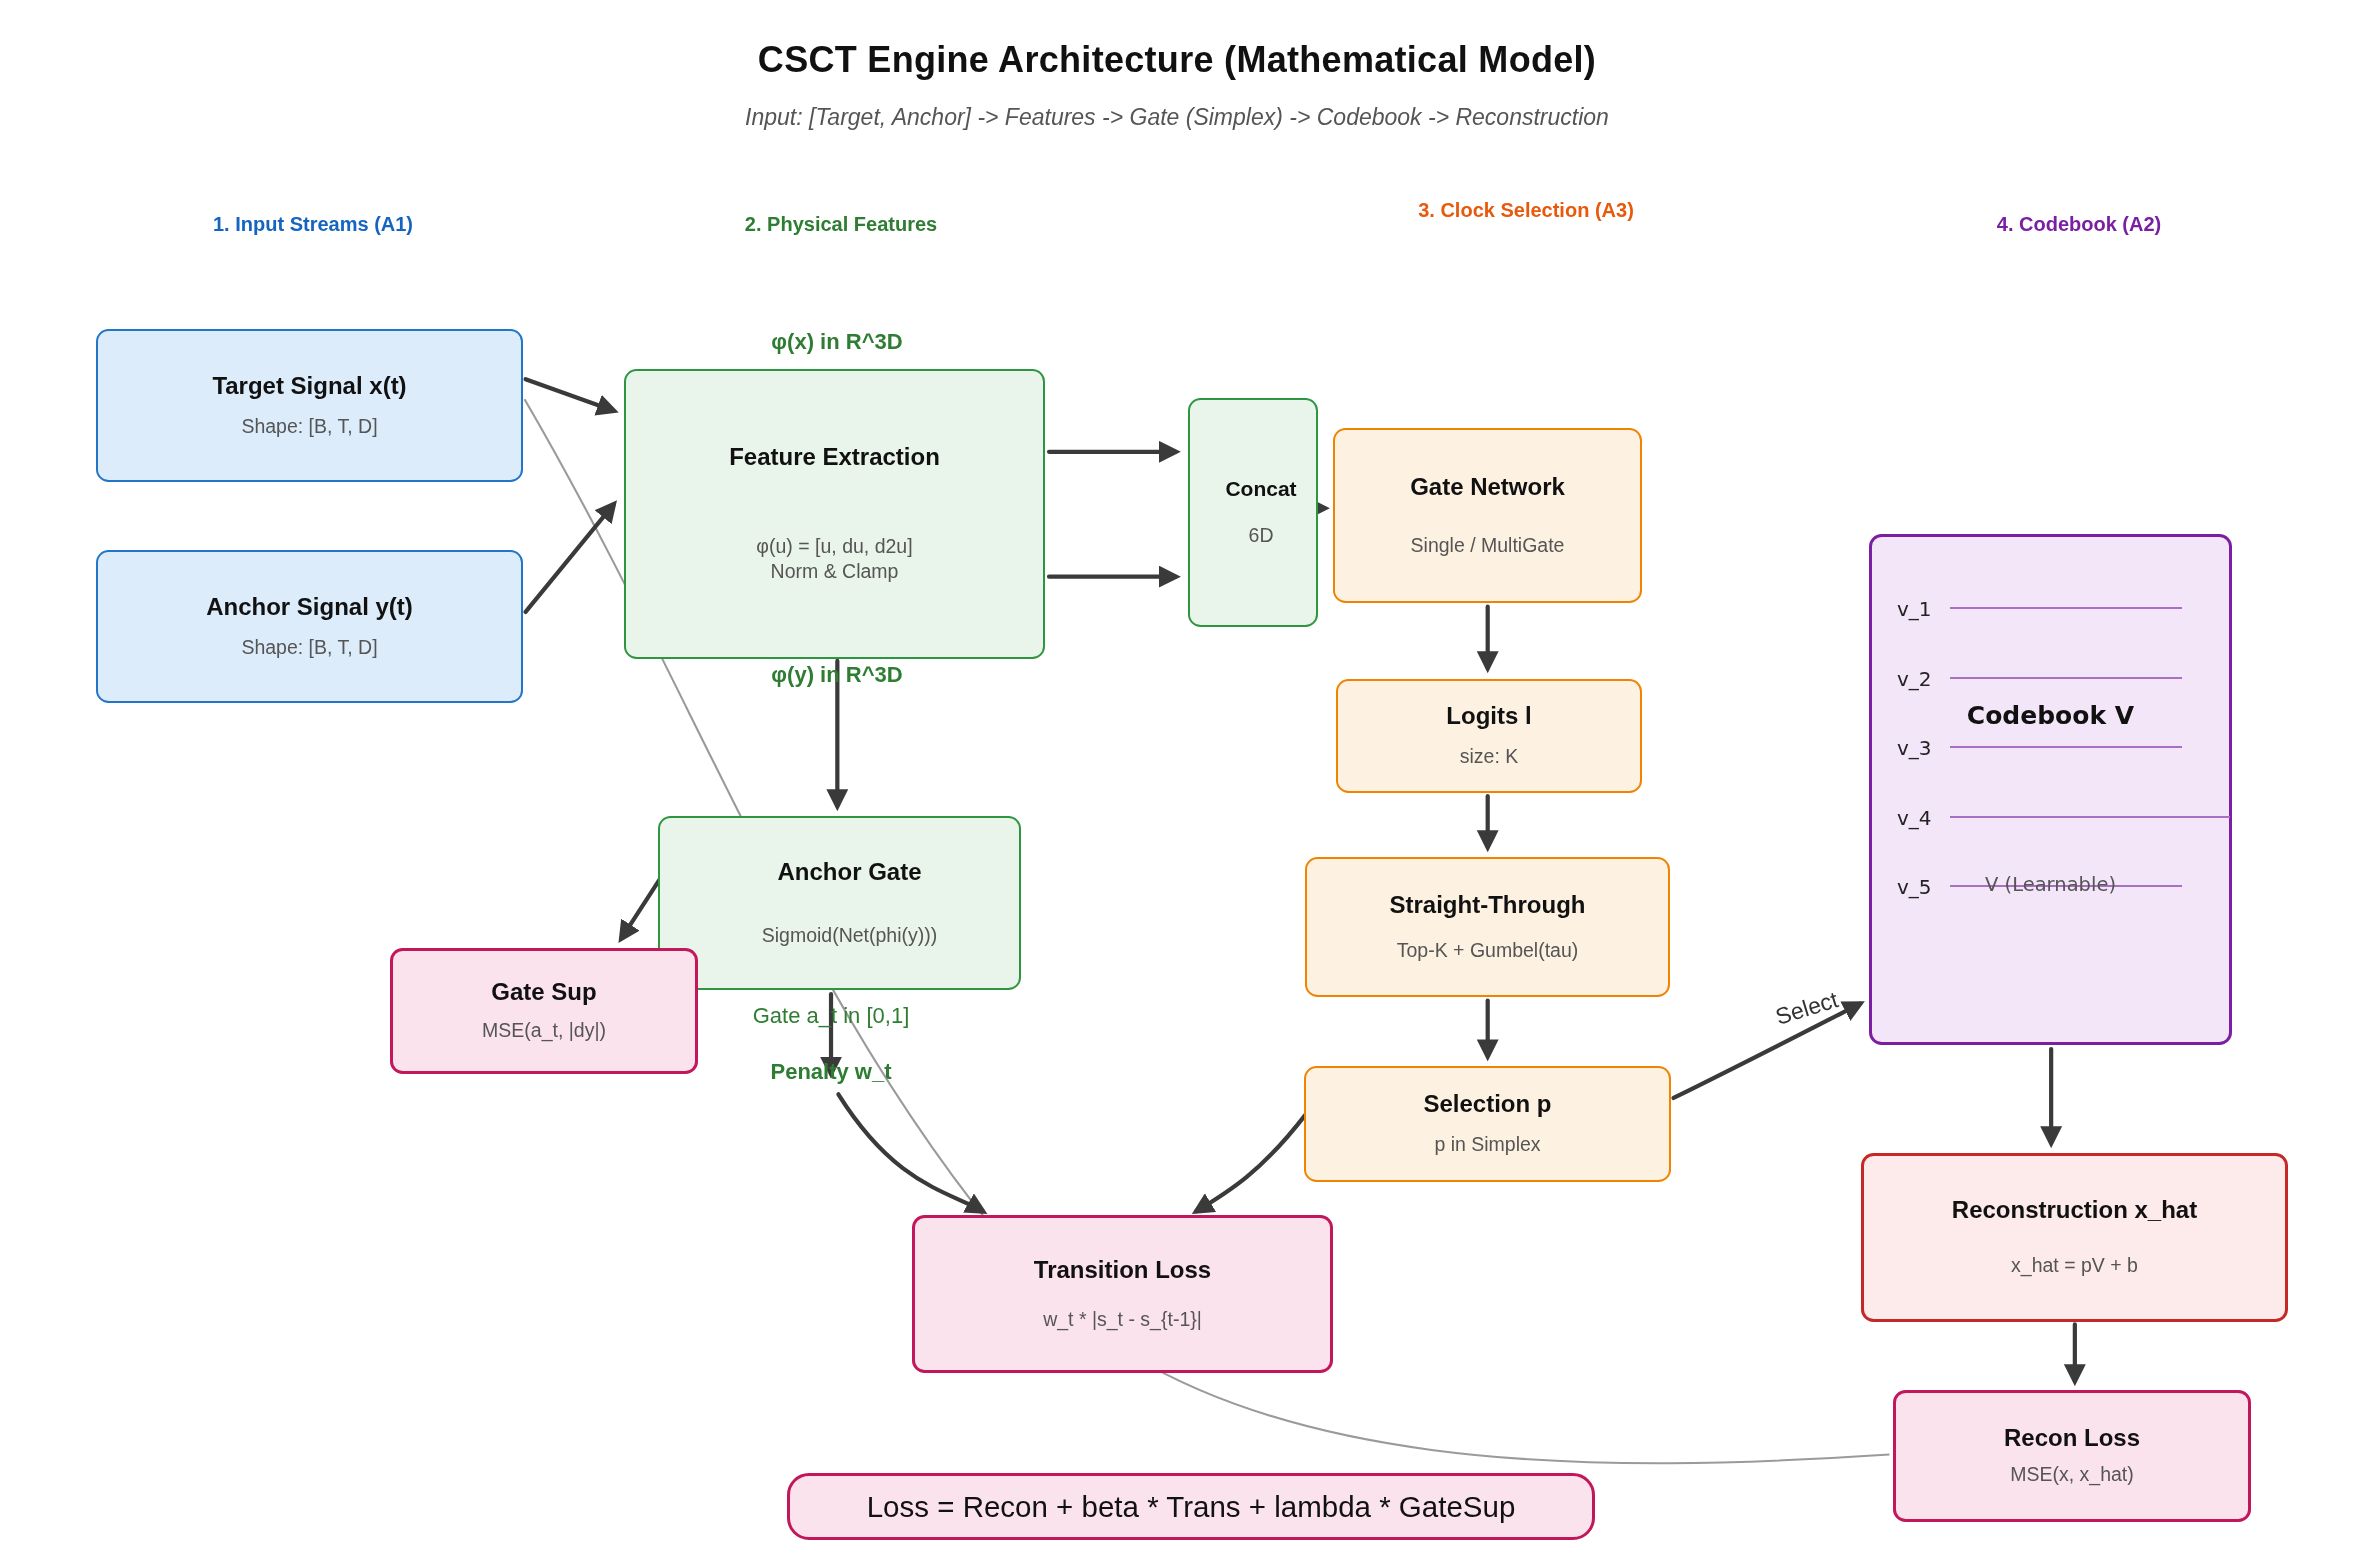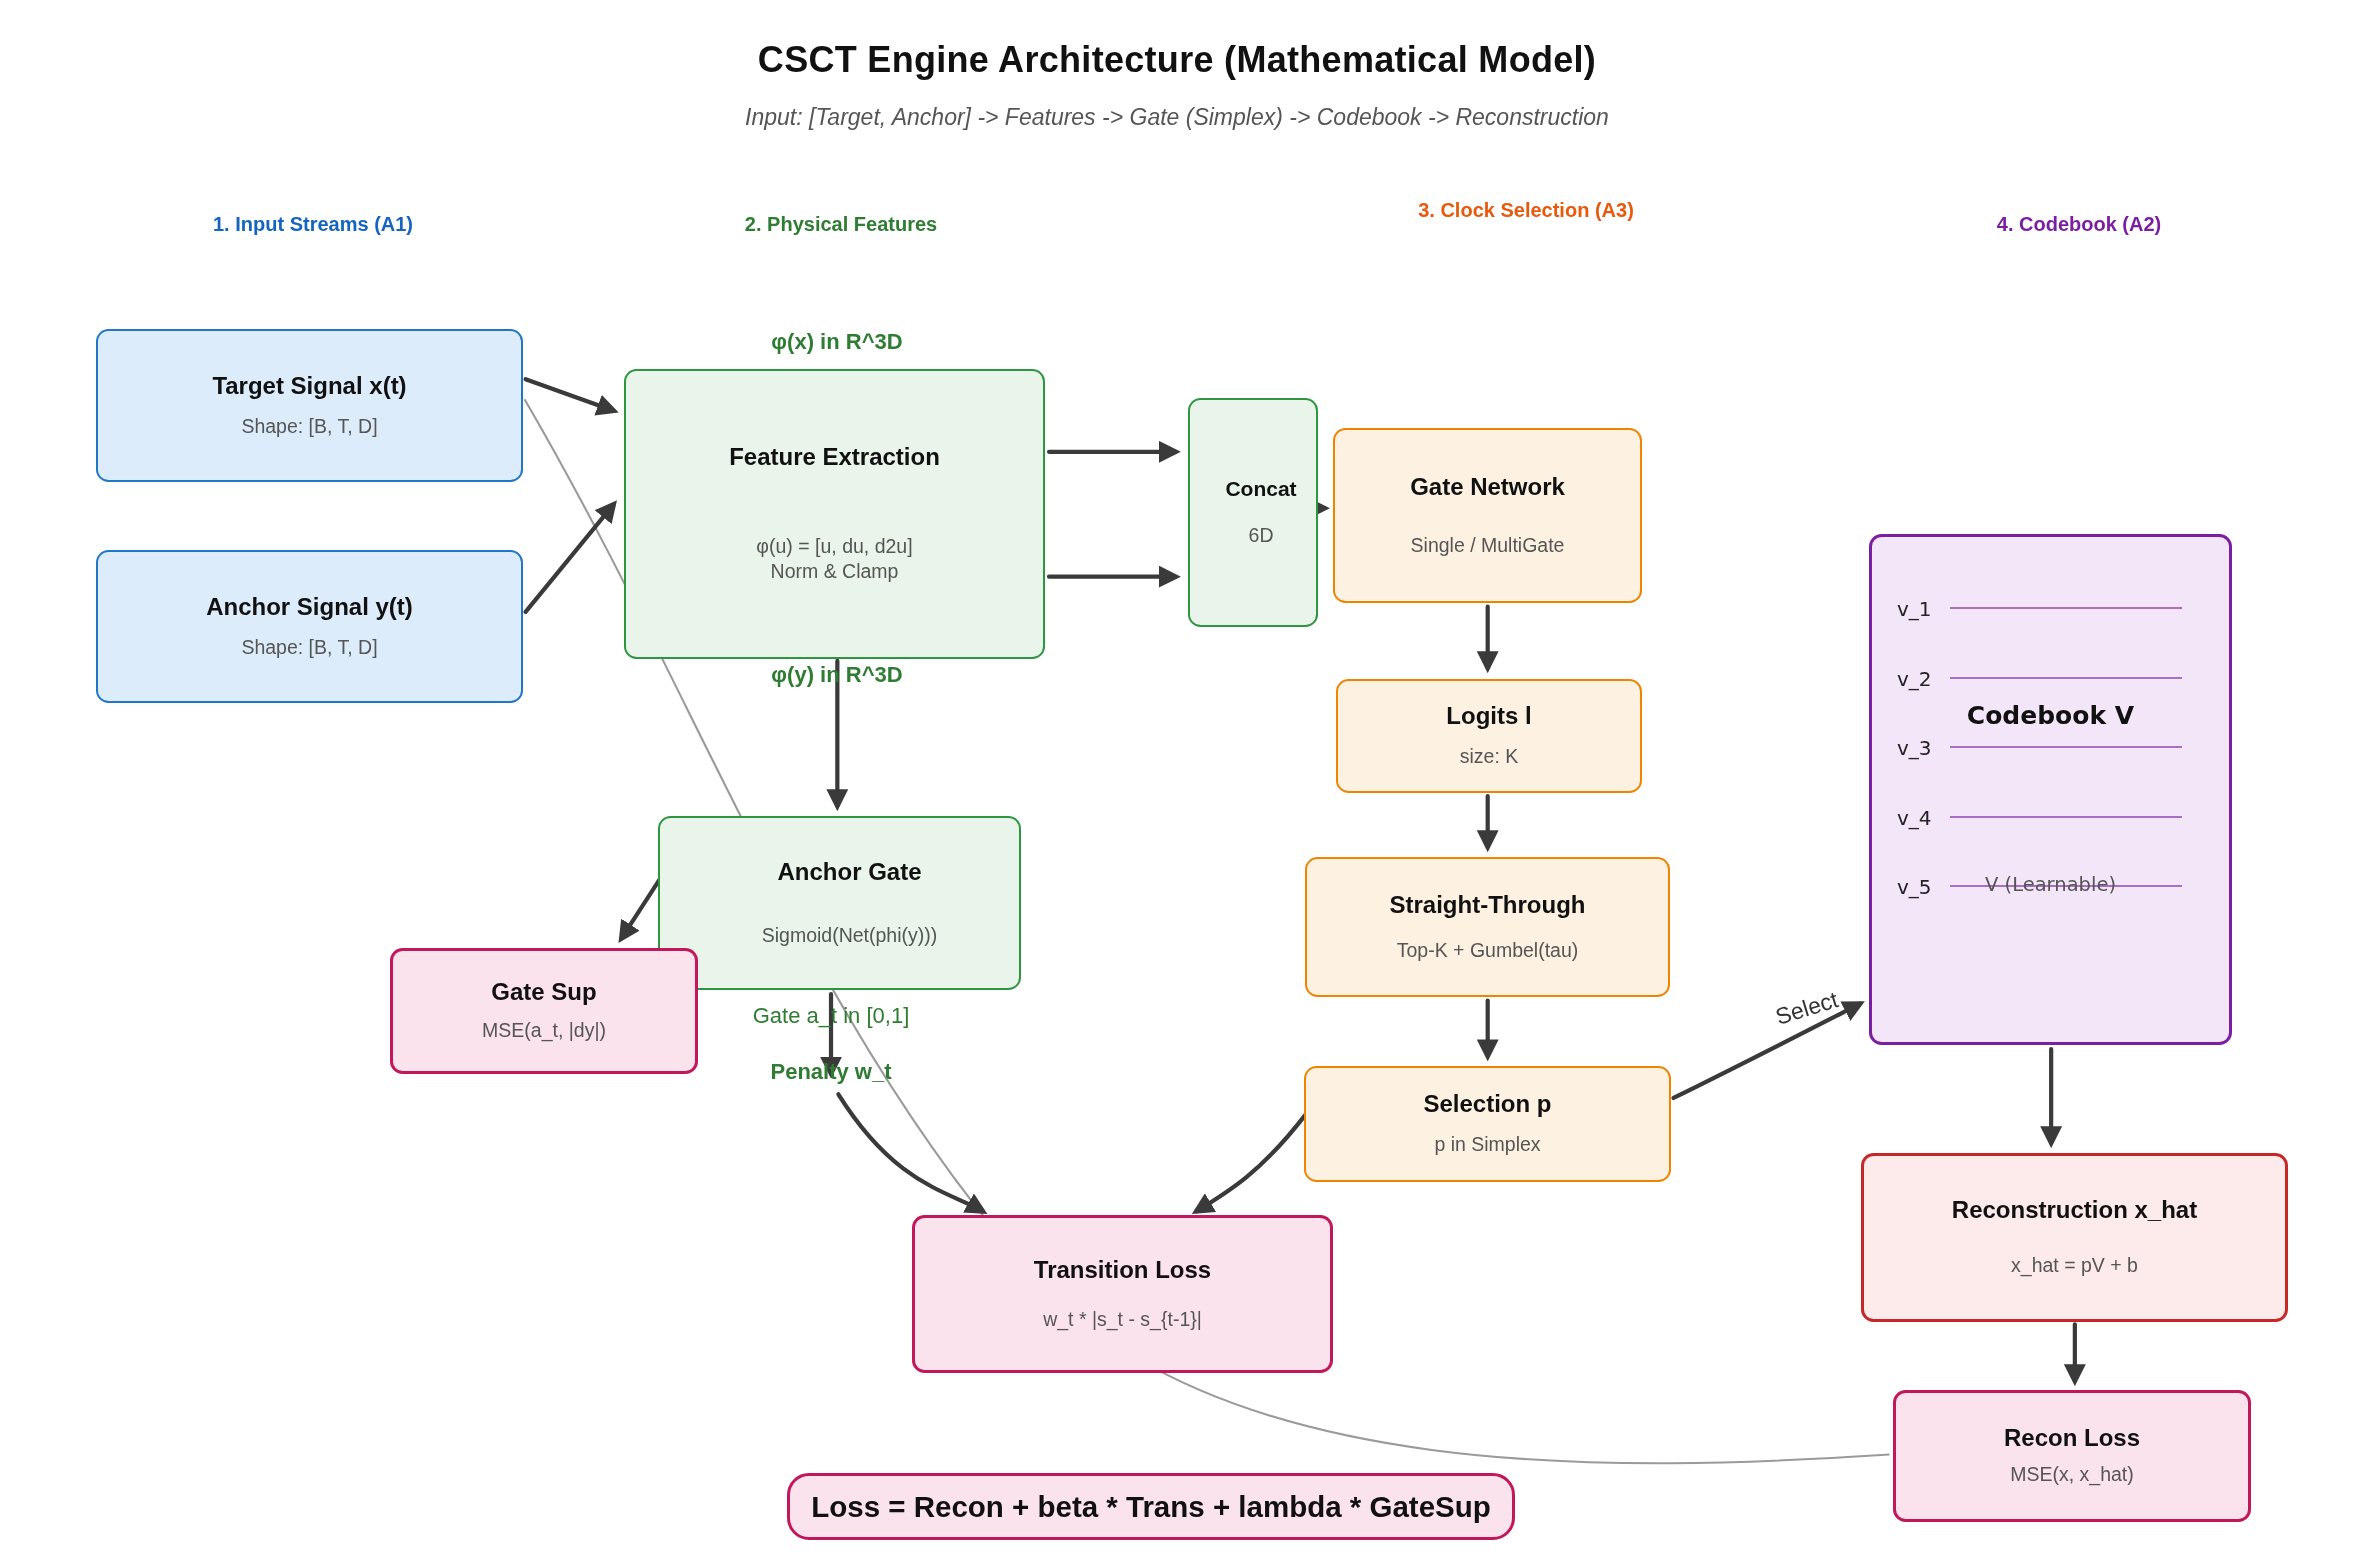--- a/index.html
+++ b/index.html
@@ -136,21 +136,21 @@
       <span class="line"></span>
     </div>
     <div class="cb-row" style="top:137px;">
       <span class="lbl">v_2</span>
       <span class="line"></span>
     </div>
     <div class="cb-row" style="top:206px;">
       <span class="lbl">v_3</span>
       <span class="line"></span>
     </div>
-    <div class="cb-row" style="top:276px;">
+    <div class="cb-row" style="top:276px;padding-left:48px;">
       <span class="lbl">v_4</span>
       <span class="line"></span>
     </div>
     <div class="cb-row" style="top:345px;">
       <span class="lbl">v_5</span>
       <span class="line"></span>
     </div>
     <div class="cb-title" style="top:164px;">Codebook V</div>
     <div class="cb-note" style="top:336px;">V (Learnable)</div>
   </div>
@@ -174,18 +174,18 @@
   </div>
   <div class="node red-node" style="left:1861px;top:1153px;width:427px;height:169px;gap:29.5px;">
     <div class="t">Reconstruction x_hat</div>
     <div class="s">x_hat = pV + b</div>
   </div>
   <div class="node crimson-node" style="left:1893px;top:1390px;width:358px;height:132px;gap:10.5px;">
     <div class="t">Recon Loss</div>
     <div class="s">MSE(x, x_hat)</div>
   </div>
 
-  <div class="loss-pill" style="left:787px;top:1473px;width:728px;height:67px;font-weight:bold;">
+  <div class="loss-pill" style="left:787px;top:1473px;width:808px;height:67px;">
     <span class="f">Loss = Recon + beta * Trans + lambda * GateSup</span>
   </div>
 
 </div>
 
 
 </body></html>

